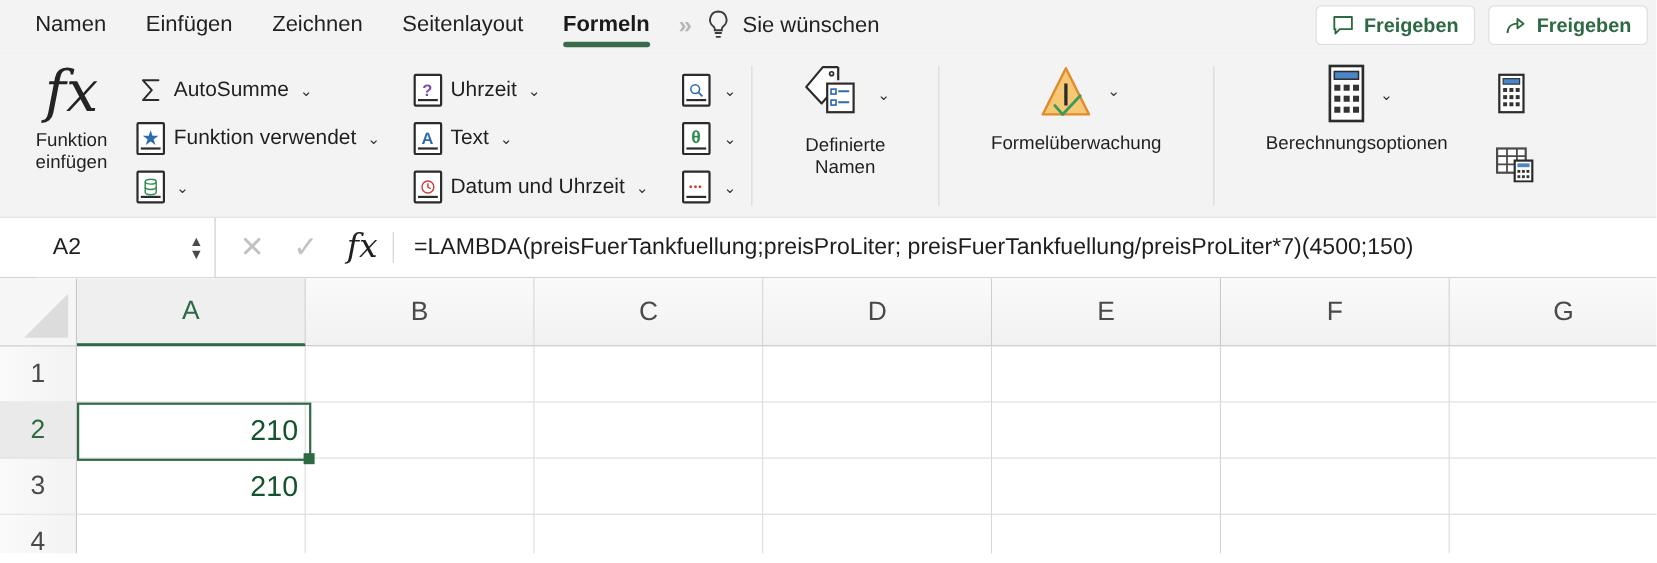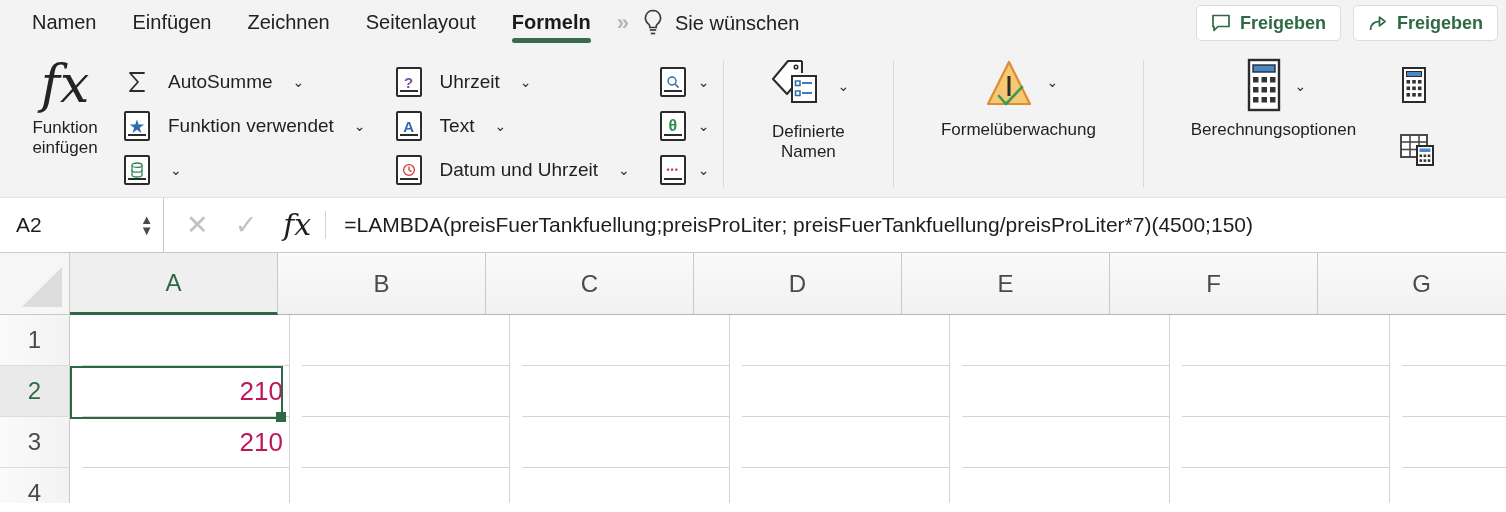--- a/index.html
+++ b/index.html
@@ -93,21 +93,21 @@
   .fx-glyph {
     font-family: "DejaVu Serif", serif;
     font-style: italic;
     font-size: 52px;
     color: #242424;
     line-height: 1;
   }
 
   .menucol { display: flex; flex-direction: column; justify-content: flex-start; padding-top: 8px; }
   .menurow {
-    display: flex; align-items: center; gap: 18px;
+    display: flex; align-items: center; gap: 8px;
     height: 44px; padding: 0 4px;
   }
   .menurow .mlabel { font-size: 19px; color: #1f1f1f; white-space: nowrap; }
   .caret {
     font-size: 14px; color: #303030; margin-left: 2px;
   }
   .iconcol { display: flex; flex-direction: column; padding-top: 8px; }
   .iconrow { display: flex; align-items: center; gap: 10px; height: 44px; padding: 0 4px; }
 
   .bookicon {
@@ -133,20 +133,21 @@
     height: 55px;
     display: flex; align-items: stretch;
     background: #fff;
     border-bottom: 1px solid #c8c8c8;
   }
   .namebox {
     width: 164px; display: flex; align-items: center;
     padding: 0 10px 0 16px; justify-content: space-between;
     border-right: 1px solid #c9c9c9;
     background: #fff;
+    margin-left: 32px;
   }
   .namebox .nval { font-size: 21px; color: #1d1d1d; }
   .spin { display: flex; flex-direction: column; gap: 3px; color: #4a4a4a; line-height: 0.6; font-size: 13px; }
   .fbtns { display: flex; align-items: center; gap: 26px; padding: 0 14px 0 22px; }
   .fbtn { font-size: 27px; color: #c2c2c2; line-height: 1; }
   .fbtn.fxi {
     font-family: "DejaVu Serif", serif; font-style: italic;
     color: #1f1f1f; font-size: 30px;
   }
   .fdiv { width: 1px; align-self: center; height: 28px; background: #d2d2d2; }
@@ -189,24 +190,23 @@
     border-right: 1px solid #c9c9c9; border-bottom: 1px solid #dcdcdc;
     display: flex; align-items: center; justify-content: center;
     font-size: 24px; color: #4a4a4a;
   }
   .rh.sel { background: #eaeaea; color: #2d6a43; }
   .cell {
     width: 208px; min-width: 208px;
     border-right: 1px solid #d4d4d4; border-bottom: 1px solid #d4d4d4;
     display: flex; align-items: center; justify-content: flex-end;
     padding-right: 6px;
-    font-size: 26px; color: #be185d;
+    font-size: 26px; color: #14532d;
     background: #fff;
     position: relative;
-    margin-left: 12px;
   }
   .selbox {
     position: absolute;
     left: 70px; top: 113px;
     width: 213px; height: 53px;
     border: 2.5px solid #2d6a43;
     pointer-events: none;
   }
   .selbox .handle {
     position: absolute; right: -5px; bottom: -5px;

